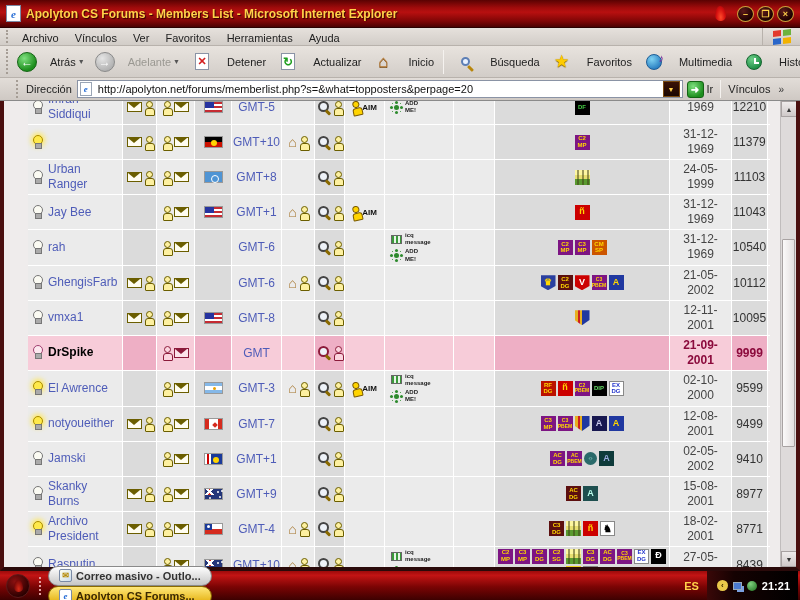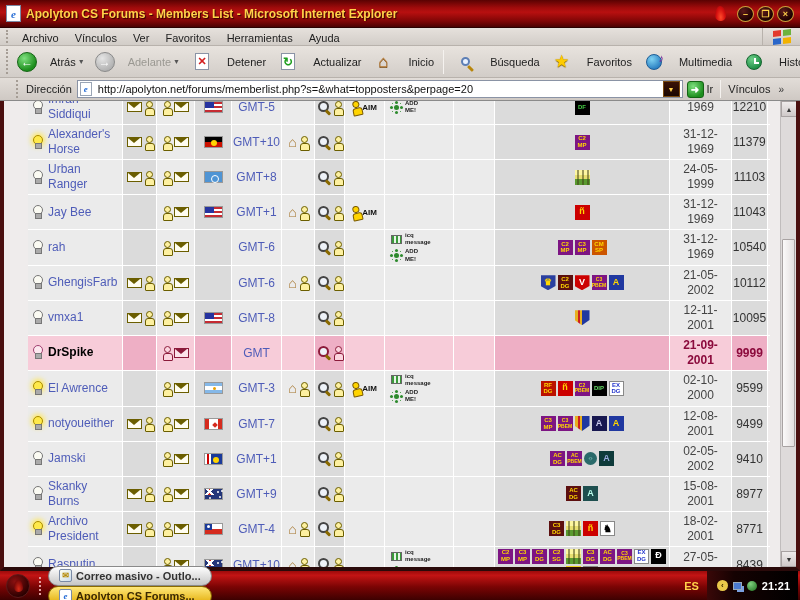--- a/index.html
+++ b/index.html
@@ -338,21 +338,20 @@
           <div class="cell c11 l">
             <span class="datetxt">1969</span>
           </div>
           <div class="cell c12 d">
             <span class="poststxt">12210</span>
           </div>
         </div>
         <div class="trow">
           <div class="cell c0 l">
             <span class="bulb on"></span>
-            <a class="mname" href="#">Alexander's Horse</a>
           </div>
           <div class="cell c1 d">
             <span class="gap3">
               <span class="env"></span>
               <span class="pe"></span>
             </span>
           </div>
           <div class="cell c2 l">
             <span class="gap3">
               <span class="pe"></span>

